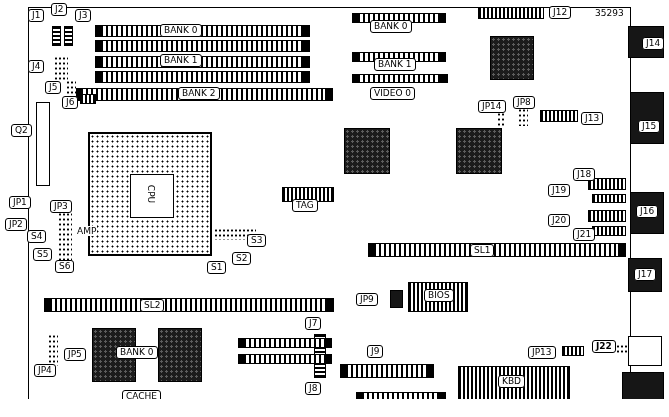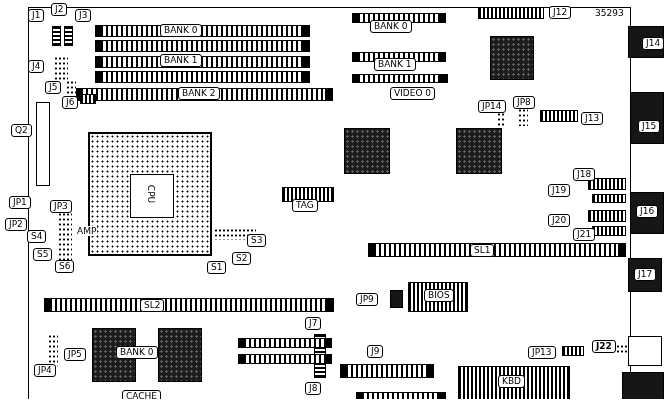--- a/index.html
+++ b/index.html
@@ -121,21 +121,21 @@
       <div class="comp label" style="left: 50px; top: 200px;">JP3</div>
       <div class="comp label" style="left: 5px; top: 218px;">JP2</div>
       <div class="comp label" style="left: 27px; top: 230px;">S4</div>
       <div class="comp label" style="left: 33px; top: 248px;">S5</div>
       <div class="comp label" style="left: 55px; top: 260px;">S6</div>
       <div class="comp label" style="left: 160px; top: 24px;">BANK 0</div>
       <div class="comp label" style="left: 160px; top: 54px;">BANK 1</div>
       <div class="comp label" style="left: 178px; top: 87px;">BANK 2</div>
       <div class="comp label" style="left: 370px; top: 20px;">BANK 0</div>
       <div class="comp label" style="left: 374px; top: 58px;">BANK 1</div>
-      <div class="comp label" style="left: 370px; top: 87px; margin-left: 20px;">VIDEO 0</div>
+      <div class="comp label" style="left: 370px; top: 87px;">VIDEO 0</div>
       <div class="comp label" style="left: 549px; top: 6px;">J12</div>
       <div class="comp text" style="left: 594px; top: 8px;">35293</div>
       <div class="comp label" style="left: 636px; top: 37px; margin-left: 6px;">J14</div>
       <div class="comp label" style="left: 638px; top: 120px;">J15</div>
       <div class="comp label" style="left: 478px; top: 100px;">JP14</div>
       <div class="comp label" style="left: 513px; top: 96px;">JP8</div>
       <div class="comp label" style="left: 581px; top: 112px;">J13</div>
       <div class="comp label" style="left: 573px; top: 168px;">J18</div>
       <div class="comp label" style="left: 548px; top: 184px;">J19</div>
       <div class="comp label" style="left: 548px; top: 214px;">J20</div>

